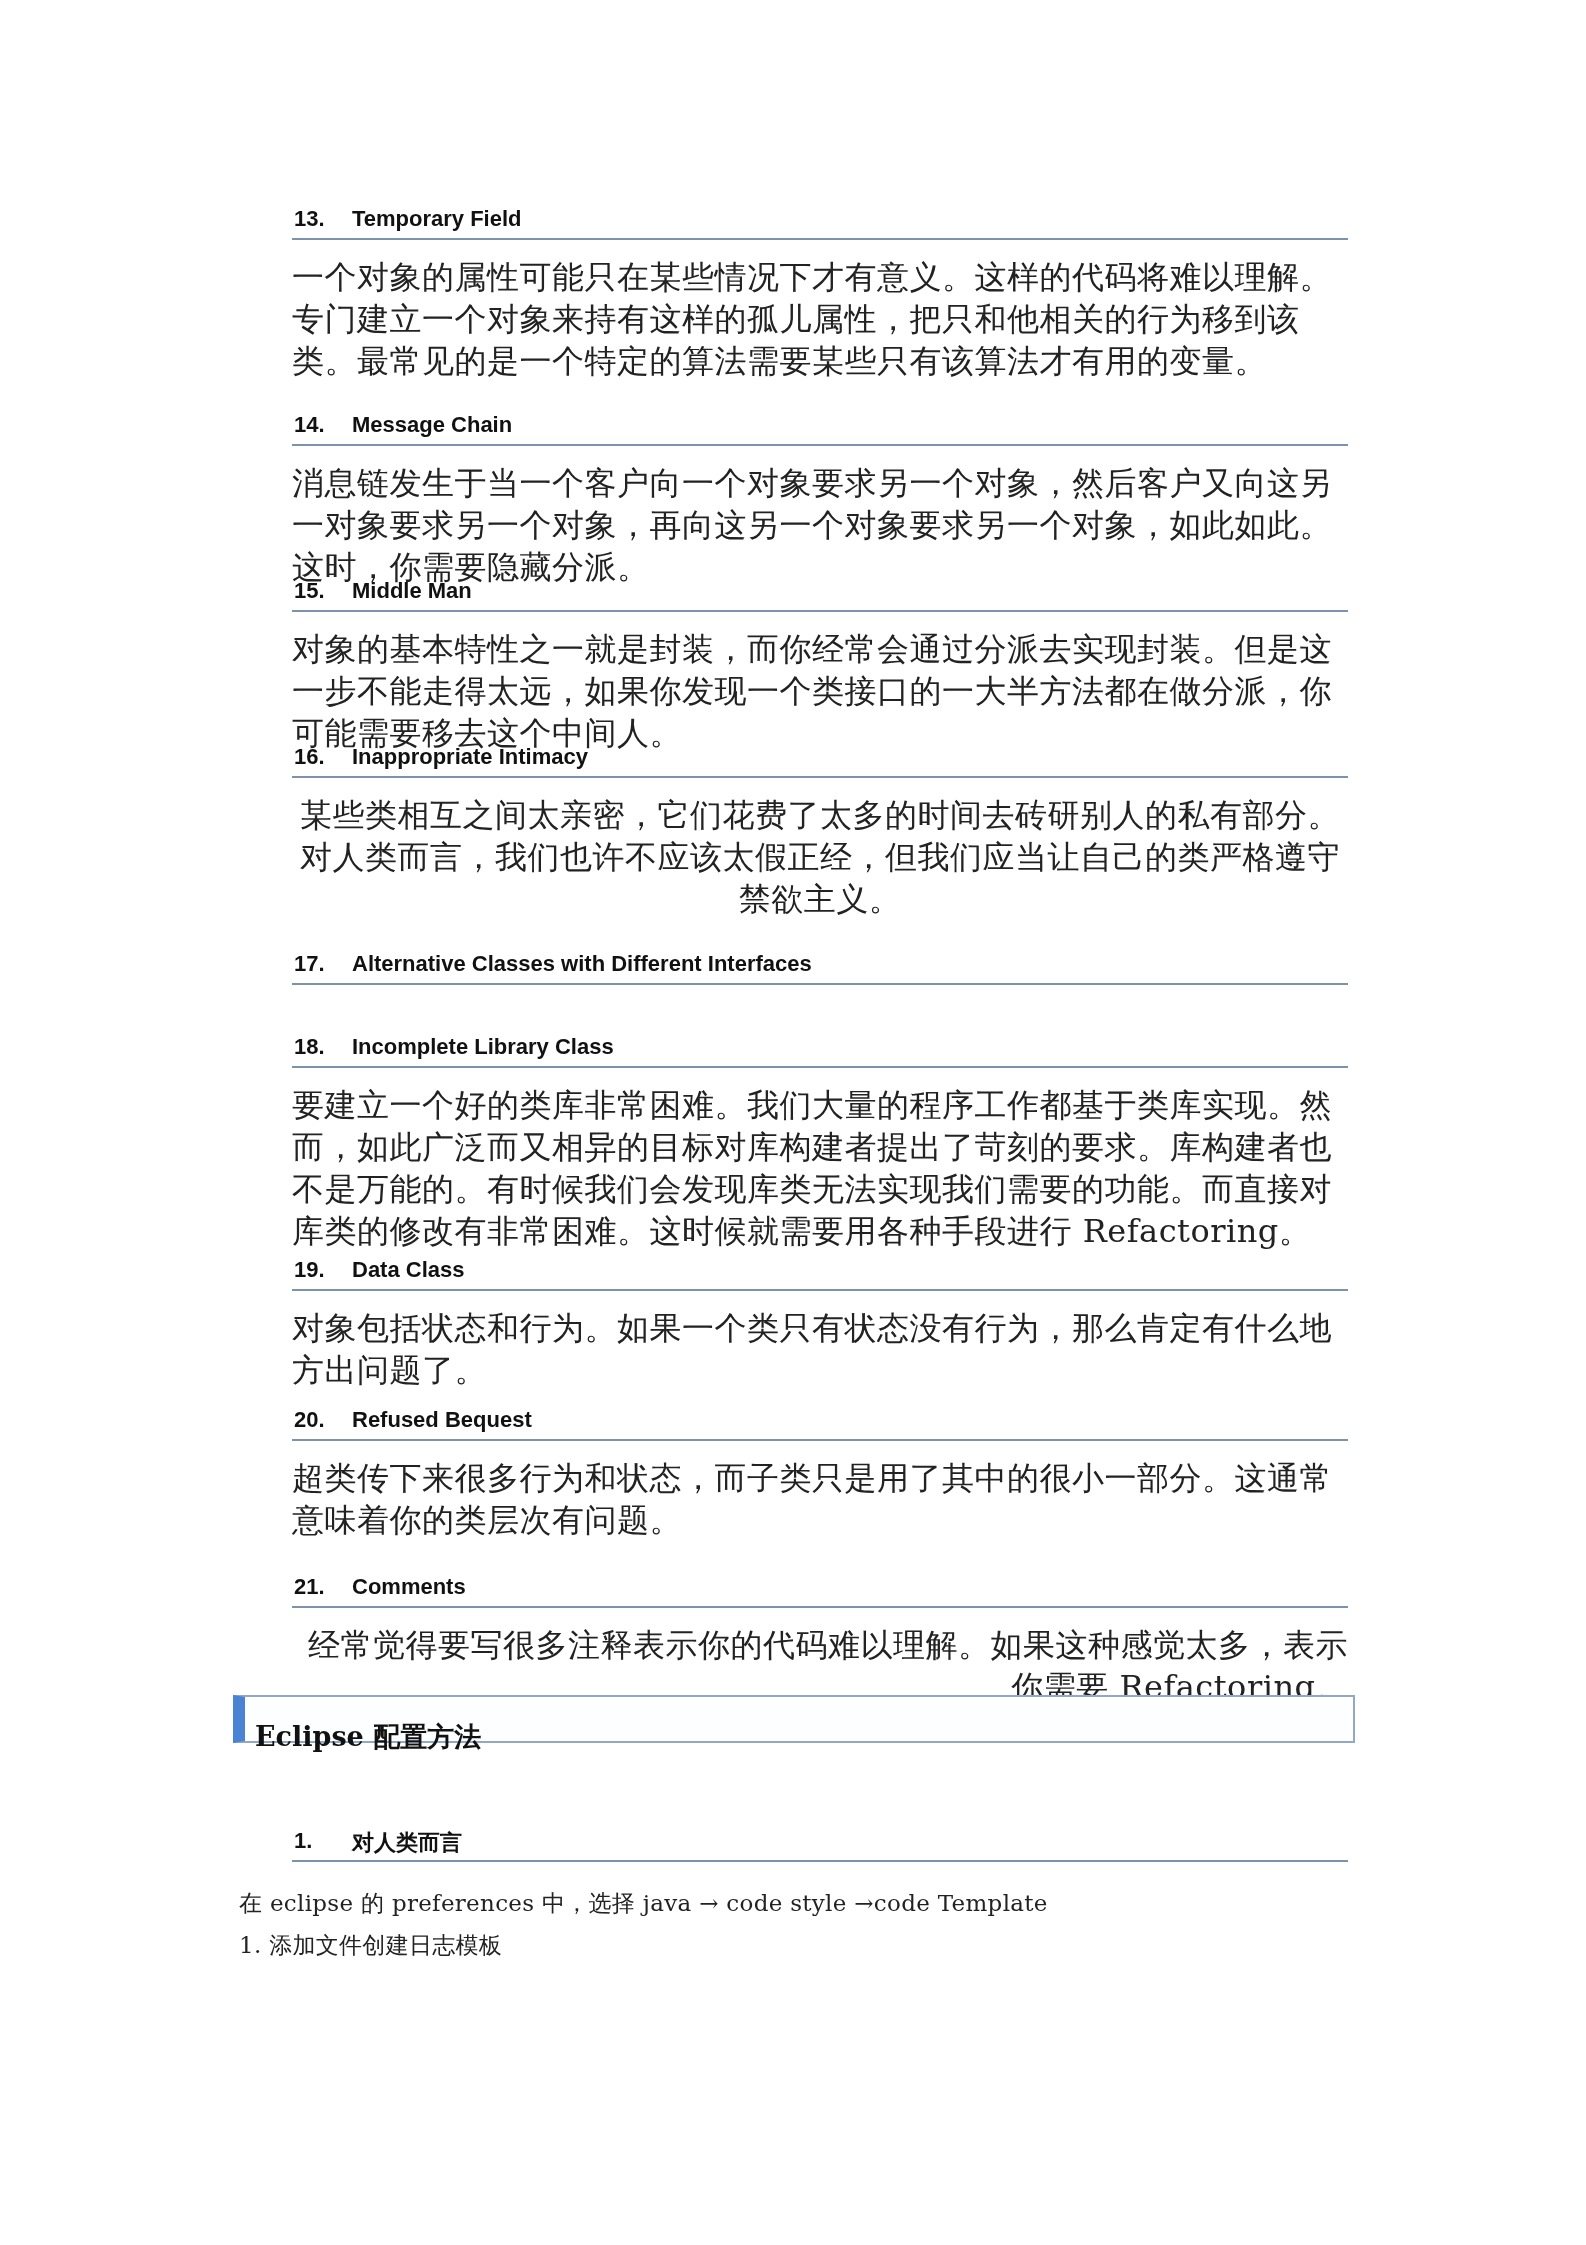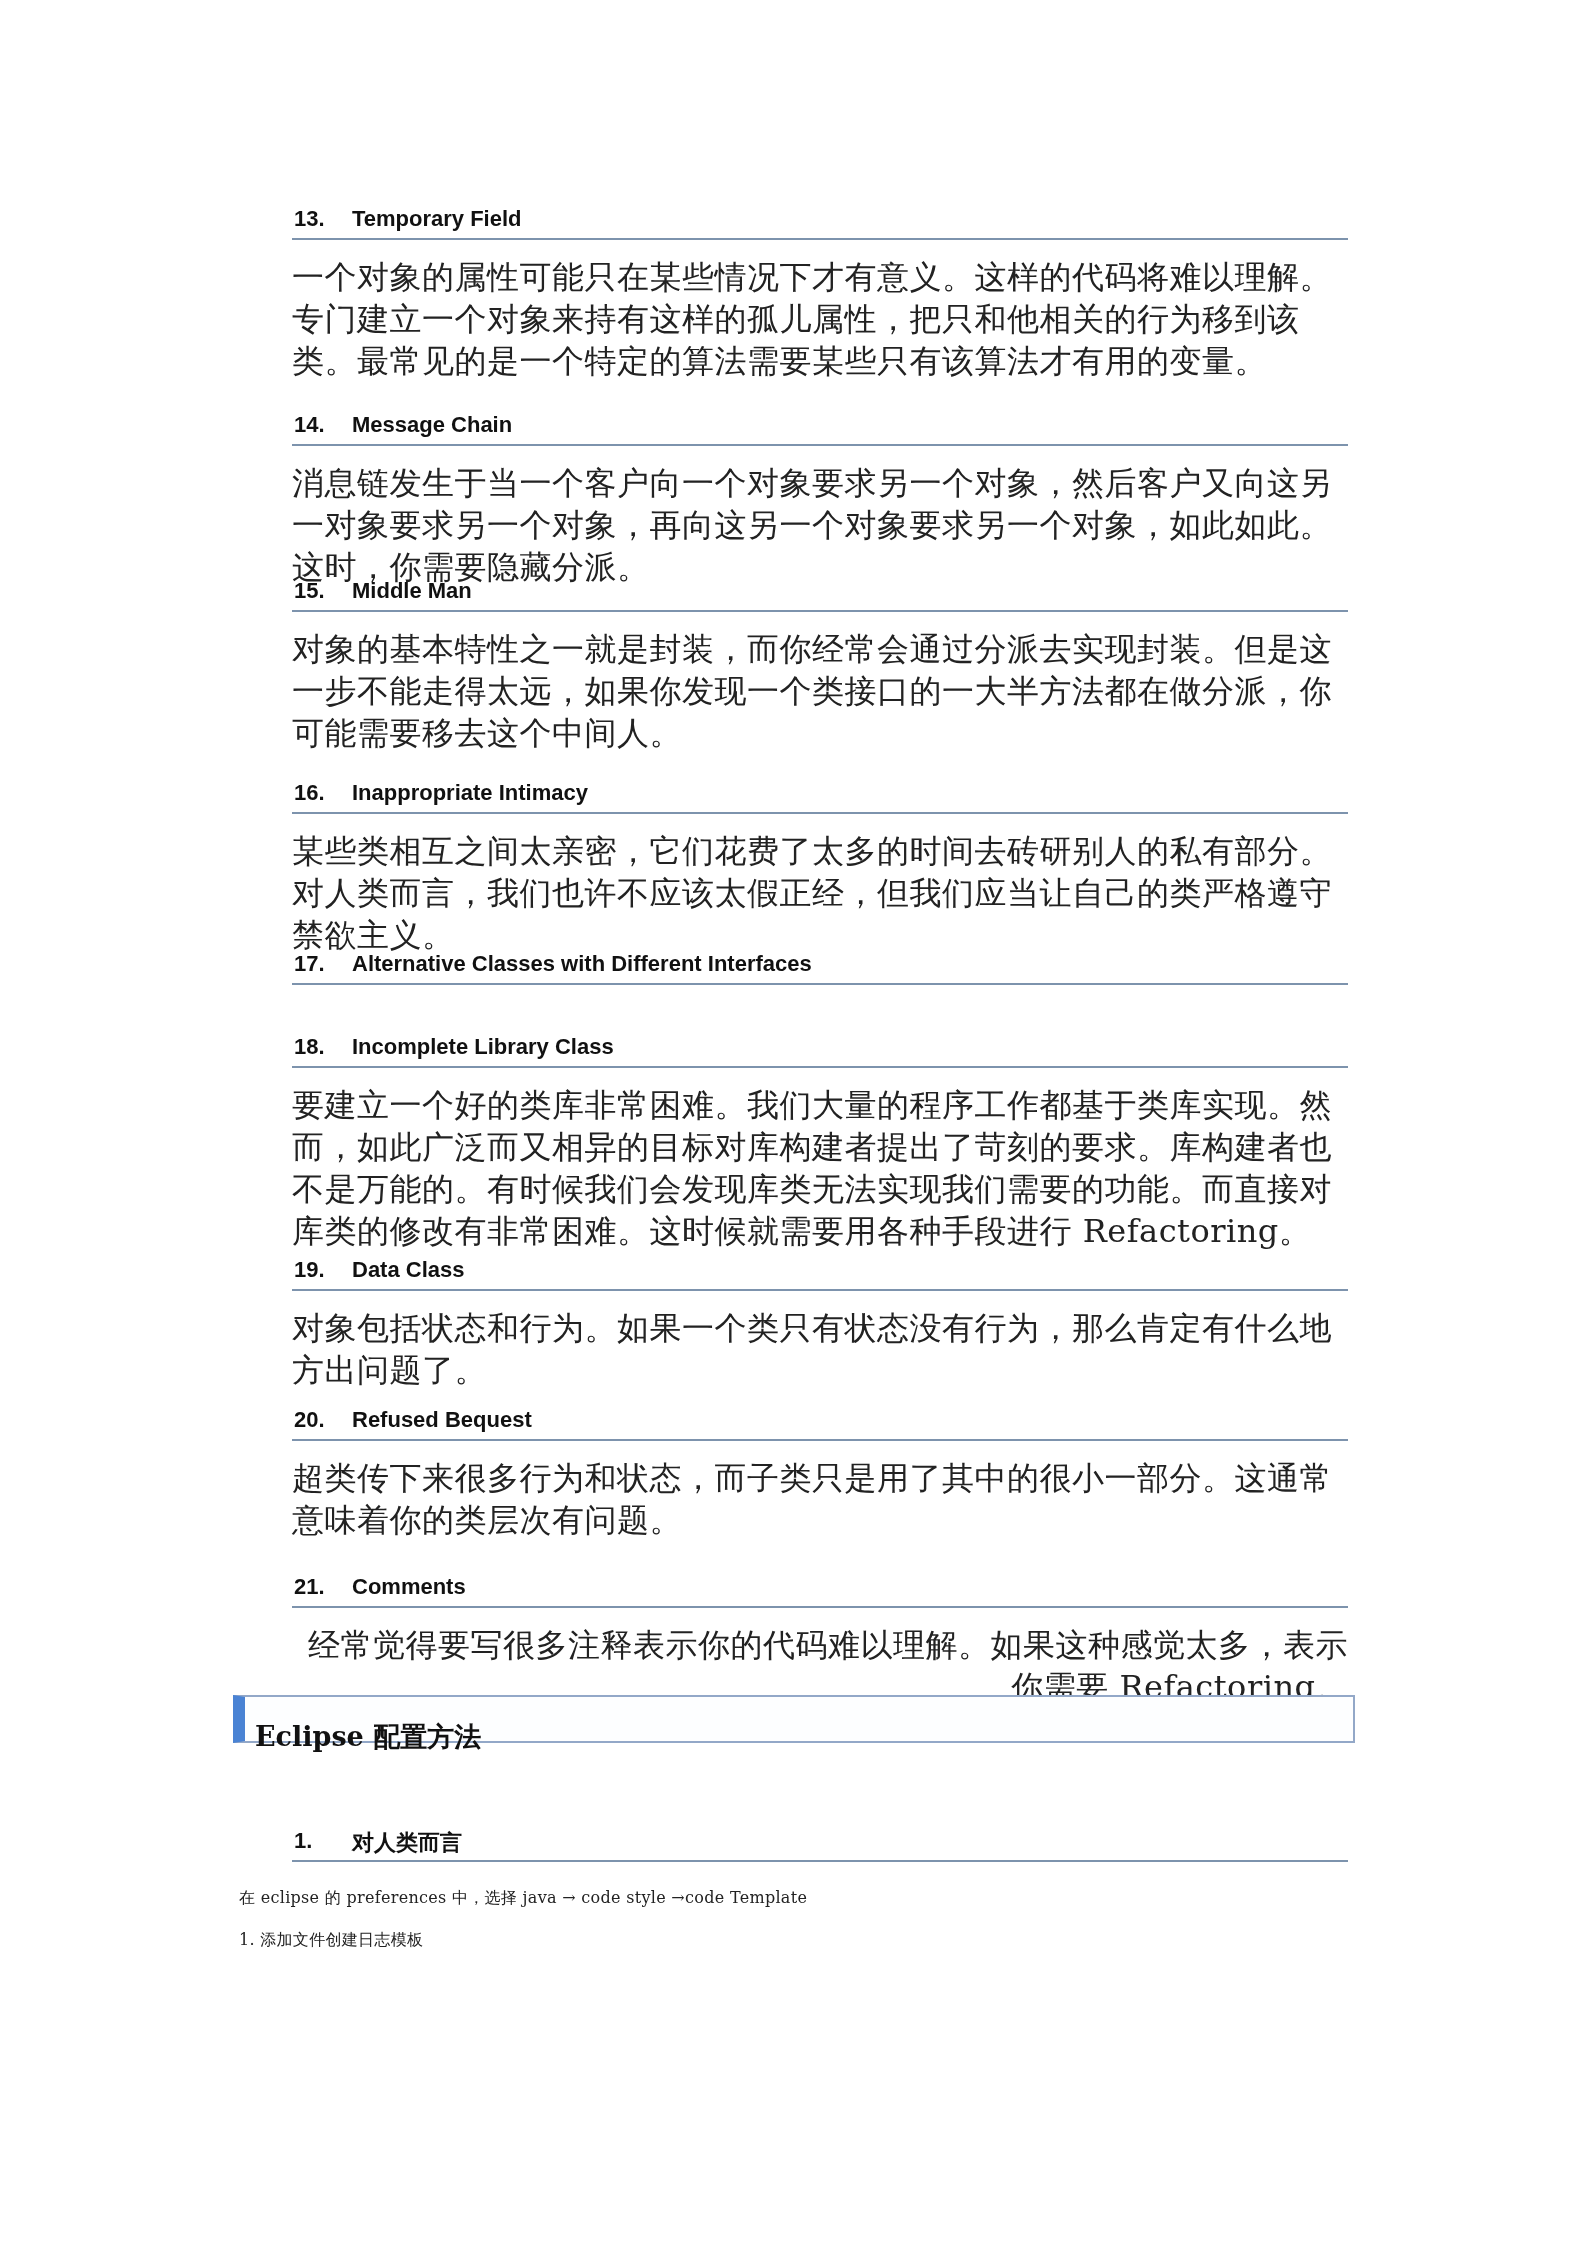--- a/index.html
+++ b/index.html
@@ -74,21 +74,21 @@
       font-family: "DejaVu Serif", "Liberation Serif", serif;
       font-weight: bold;
       font-size: 27px;
       color: #111;
       white-space: nowrap;
       margin-top: 16px;
     }
     .plain-line {
       position: absolute;
       left: 239px;
-      font-size: 16px;
+      font-size: 23px;
       color: #222;
       white-space: nowrap;
       letter-spacing: 0.3px;
     }
   </style>
 </head>
 <body>
 
 <div class="page">
 
@@ -109,21 +109,21 @@
   </div>
 
   <div class="section" style="top:572px;">
     <div class="heading">
       <span class="num">15.</span>
       <span class="title">Middle Man</span>
     </div>
     <div class="body-text">对象的基本特性之一就是封装，而你经常会通过分派去实现封装。但是这一步不能走得太远，如果你发现一个类接口的一大半方法都在做分派，你可能需要移去这个中间人。</div>
   </div>
 
-  <div class="section" style="top:774px;">
+  <div class="section" style="top:738px;text-align:center;">
     <div class="heading">
       <span class="num">16.</span>
       <span class="title">Inappropriate Intimacy</span>
     </div>
     <div class="body-text">某些类相互之间太亲密，它们花费了太多的时间去砖研别人的私有部分。对人类而言，我们也许不应该太假正经，但我们应当让自己的类严格遵守禁欲主义。</div>
   </div>
 
   <div class="section" style="top:945px;text-decoration:underline;">
     <div class="heading">
       <span class="num">17.</span>

